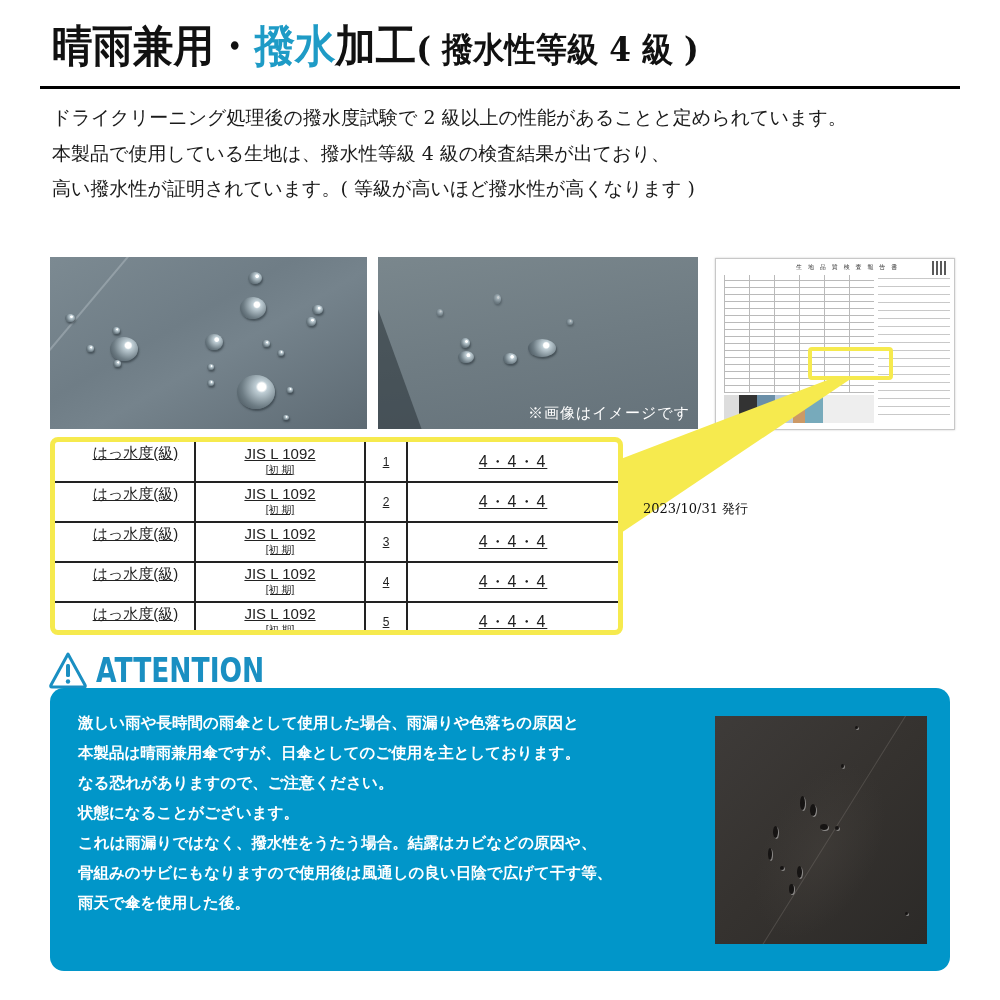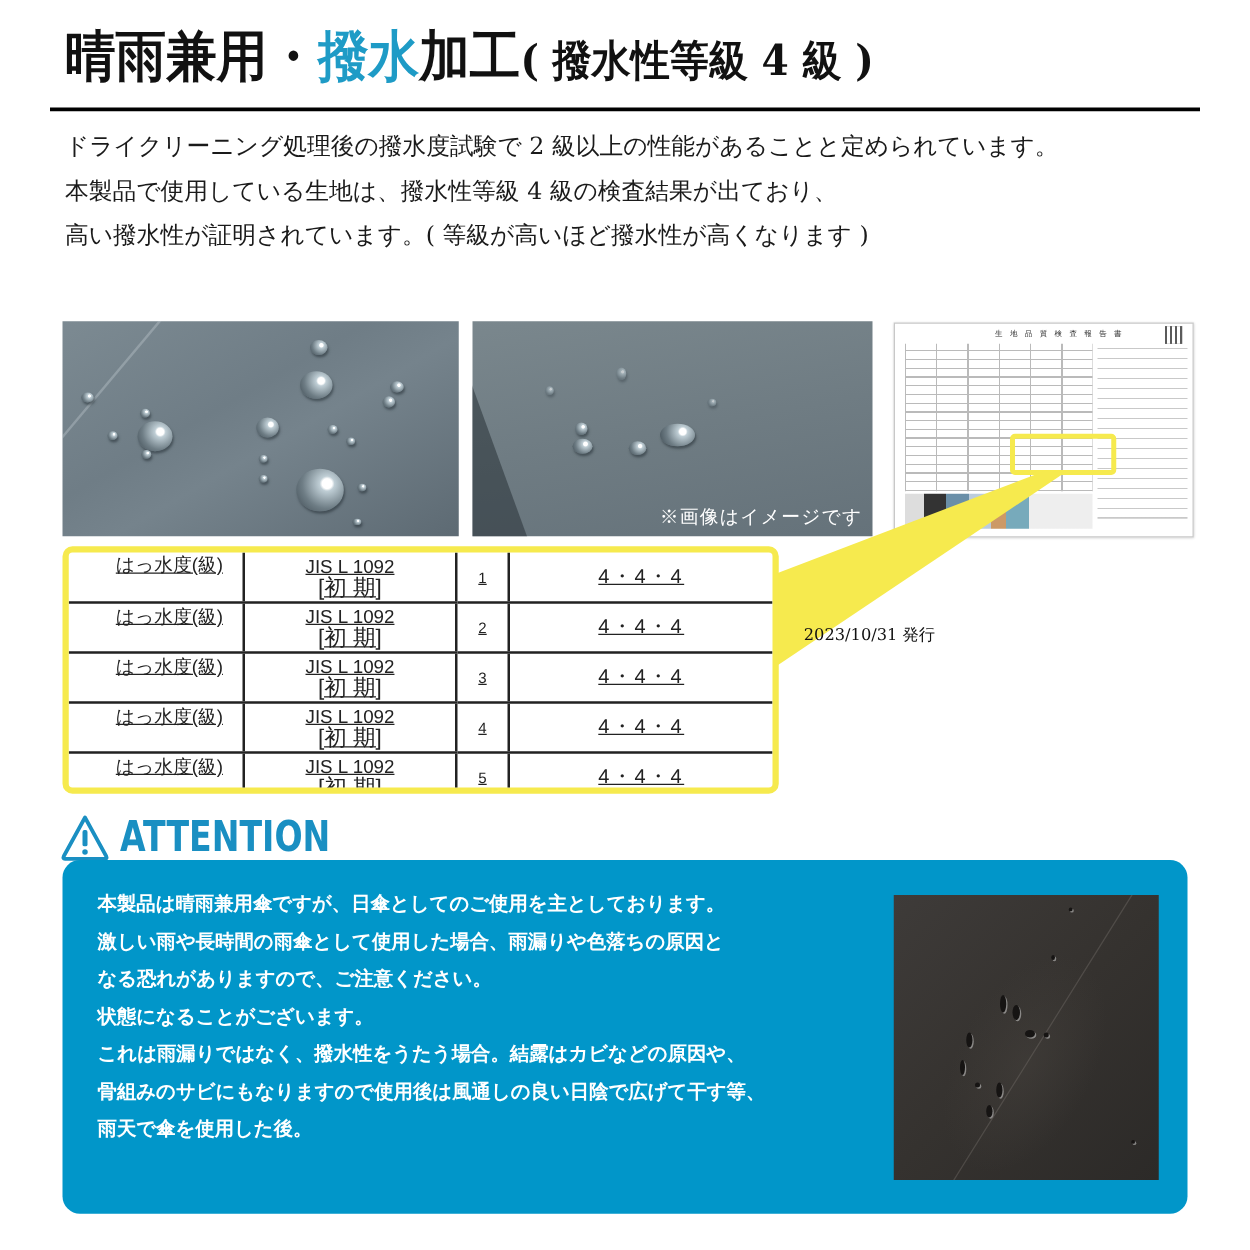--- a/index.html
+++ b/index.html
@@ -83,21 +83,21 @@
     table.rep td {
       border-bottom: 2px solid #222; height: 40px; text-align: center; vertical-align: middle;
       padding: 0; font-size: 15px; line-height: 16px;
     }
     table.rep td + td { border-left: 2px solid #222; }
     td.c-item { width: 140px; text-align: left; padding-left: 22px !important; vertical-align: top !important; padding-top: 3px !important; }
     td.c-method { width: 170px; }
     td.c-no { width: 42px; font-size: 12px !important; }
     td.c-val { font-size: 16px !important; letter-spacing: 2px; border-radius: 19px; }
     .m1 { display: block; }
-    .m2 { display: block; font-size: 18px; }
+    .m2 { display: block; font-size: 10px; }
 
     .issuer {
       position: absolute; left: 640px; top: 500px; font-size: 13px; line-height: 18px; color: #111;
       white-space: nowrap;
     }
 
     .attn-head {
       position: absolute; left: 48px; top: 650px; height: 40px; display: flex; align-items: center; gap: 8px;
     }
     .attn-head .warn { width: 40px; height: 38px; }
@@ -249,22 +249,22 @@
   <svg class="warn" viewBox="0 0 40 38">
     <path d="M20 3 L37 34 Q38 36 36 36 L4 36 Q2 36 3 34 Z" fill="none" stroke="#1a8fc2" stroke-width="3" stroke-linejoin="round"></path>
     <rect x="18" y="13" width="4" height="13" rx="1.5" fill="#1a8fc2"></rect>
     <circle cx="20" cy="30.5" r="2.2" fill="#1a8fc2"></circle>
   </svg>
   <span class="label">ATTENTION</span>
 </div>
 
 <div class="attn-panel">
   <div class="attn-text">
+    <p>激しい雨や長時間の雨傘として使用した場合、雨漏りや色落ちの原因と</p>
     <p>本製品は晴雨兼用傘ですが、日傘としてのご使用を主としております。</p>
-    <p>激しい雨や長時間の雨傘として使用した場合、雨漏りや色落ちの原因と</p>
     <p>なる恐れがありますので、ご注意ください。</p>
     <p>状態になることがございます。</p>
     <p>これは雨漏りではなく、撥水性をうたう場合。結露はカビなどの原因や、</p>
     <p>骨組みのサビにもなりますので使用後は風通しの良い日陰で広げて干す等、</p>
     <p>雨天で傘を使用した後。</p>
   </div>
   <div class="attn-photo">
     <div class="wet"></div>
     <div class="seam"></div>
     <div class="dd" style="left:85px;top:80px;width:5px;height:14px;"></div>

